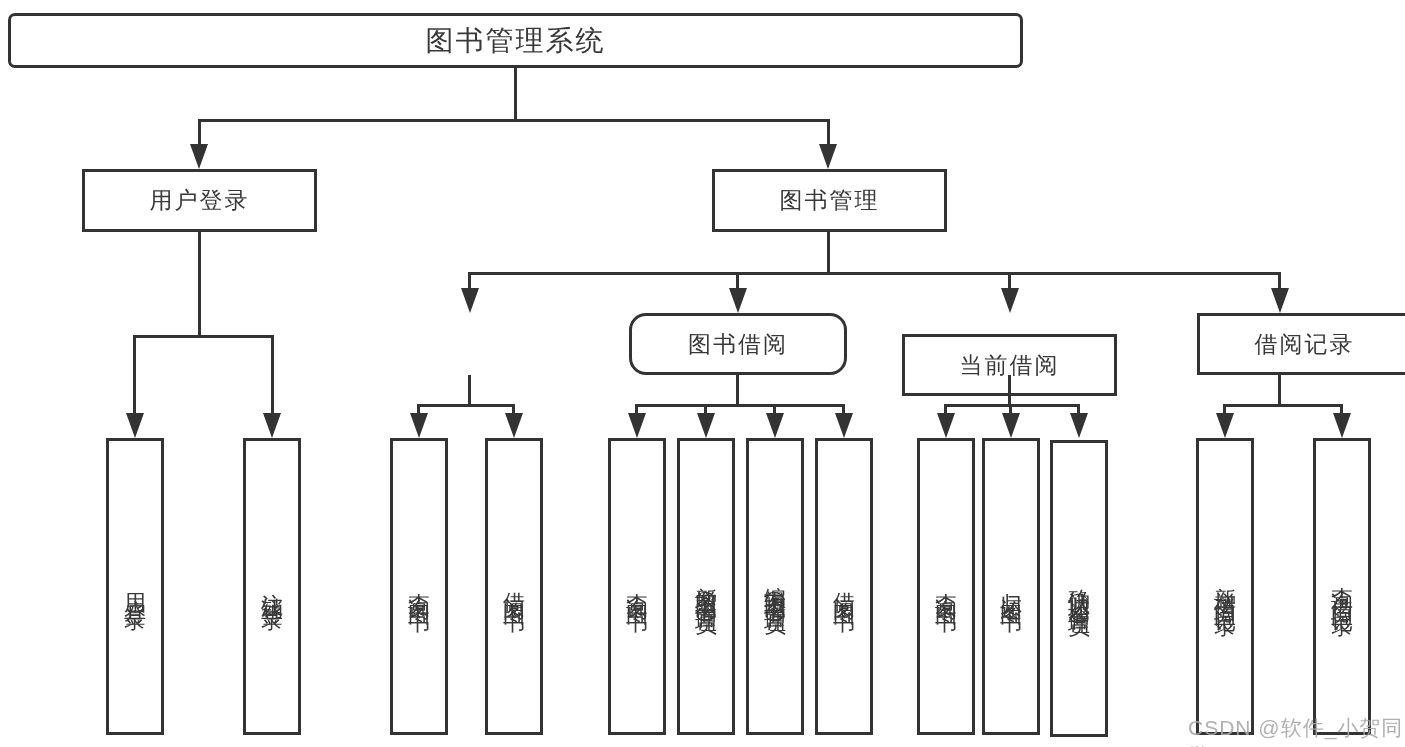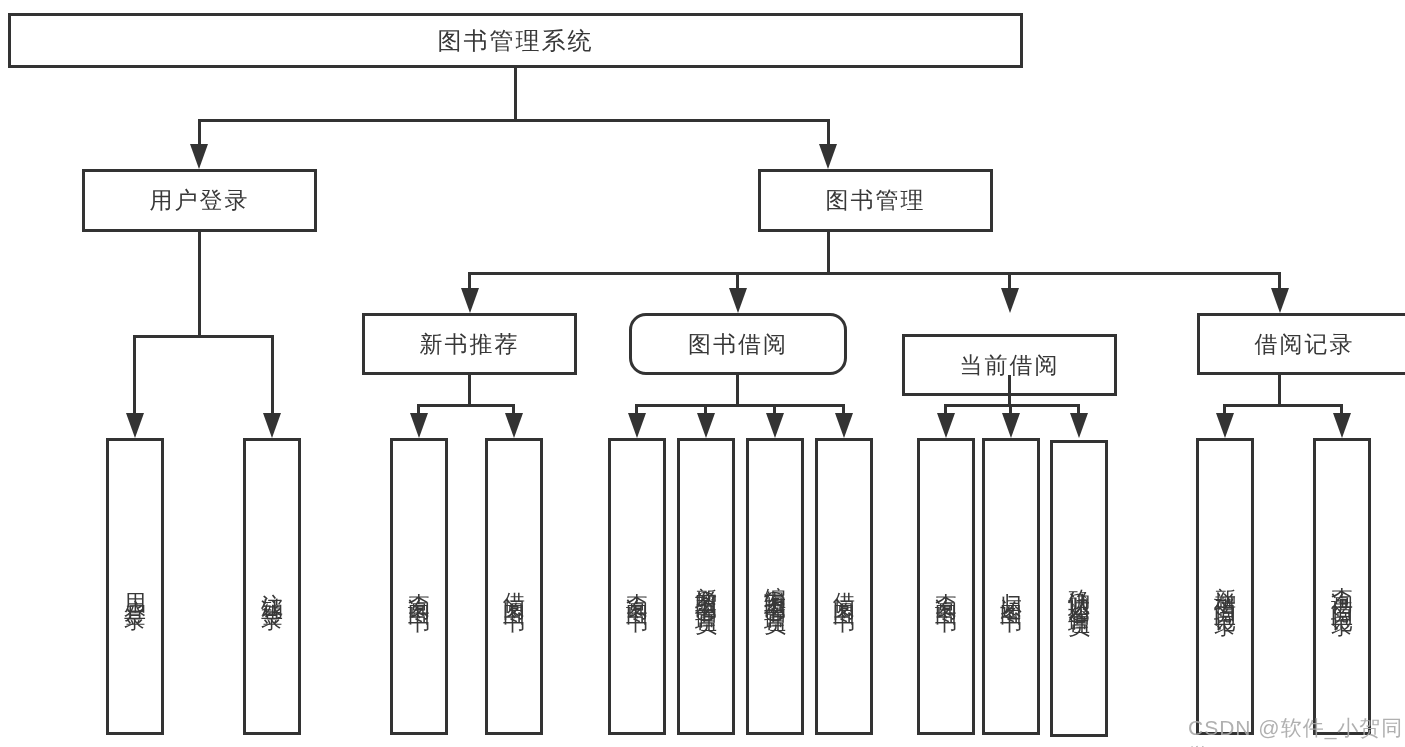--- a/index.html
+++ b/index.html
@@ -5,21 +5,21 @@
   html,body{margin:0;padding:0;background:#fff;}
   .canvas{
     position:relative;width:1405px;height:747px;background:#ffffff;overflow:hidden;
     font-family:"Liberation Sans","DejaVu Sans",sans-serif;color:#383838;
   }
   .node{
     position:absolute;box-sizing:border-box;border:3px solid #333333;background:#ffffff;
     display:flex;align-items:center;justify-content:center;
     font-size:23px;letter-spacing:2px;white-space:nowrap;
   }
-  .node.root{font-size:24px;}
+  .node.root{font-size:28px;border-radius:7px;}
   .node.leaf{border-width:3px;}
   .vlabel{
     writing-mode:vertical-lr;text-orientation:mixed;
     font-size:22px;letter-spacing:6px;line-height:1.1;
   }
   .vlabel.long{letter-spacing:4px;}
   .hline,.vline{position:absolute;background:#333333;}
   .hline{height:3px;}
   .vline{width:3px;}
   .arrow{
@@ -44,21 +44,21 @@
   <div class="vline" style="left:514px;top:66px;height:55px;"></div>
   <div class="hline" style="left:198px;top:119px;width:632px;"></div>
   <div class="vline" style="left:198px;top:119px;height:28px;"></div>
   <div class="vline" style="left:827px;top:119px;height:28px;"></div>
   <div class="arrow" style="left:190px;top:144px;"></div>
   <div class="arrow" style="left:819px;top:144px;"></div>
 
   <div class="node" style="left:82px;top:169px;width:235px;height:63px;">
     <span>用户登录</span>
   </div>
-  <div class="node" style="left:712px;top:169px;width:235px;height:63px;margin-left:46px;">
+  <div class="node" style="left:712px;top:169px;width:235px;height:63px;">
     <span>图书管理</span>
   </div>
 
   <div class="vline" style="left:198px;top:232px;height:106px;"></div>
   <div class="hline" style="left:133px;top:335px;width:141px;"></div>
   <div class="vline" style="left:133px;top:335px;height:80px;"></div>
   <div class="vline" style="left:271px;top:335px;height:80px;"></div>
   <div class="arrow" style="left:126px;top:413px;"></div>
   <div class="arrow" style="left:263px;top:413px;"></div>
 
@@ -66,23 +66,20 @@
   <div class="hline" style="left:468px;top:272px;width:813px;"></div>
   <div class="vline" style="left:468px;top:272px;height:19px;"></div>
   <div class="vline" style="left:736px;top:272px;height:19px;"></div>
   <div class="vline" style="left:1008px;top:272px;height:19px;"></div>
   <div class="vline" style="left:1278px;top:272px;height:19px;"></div>
   <div class="arrow" style="left:461px;top:288px;"></div>
   <div class="arrow" style="left:729px;top:288px;"></div>
   <div class="arrow" style="left:1001px;top:288px;"></div>
   <div class="arrow" style="left:1271px;top:288px;"></div>
 
-  <div class="node" style="left:362px;top:313px;width:215px;height:62px;">
-    <span>新书推荐</span>
-  </div>
   <div class="node" style="left:629px;top:313px;width:218px;height:62px;border-radius:17px;">
     <span>图书借阅</span>
   </div>
   <div class="node" style="left:902px;top:313px;width:215px;height:62px;margin-top:21px;">
     <span>当前借阅</span>
   </div>
   <div class="node" style="left:1172px;top:313px;width:215px;height:62px;margin-left:25px;">
     <span>借阅记录</span>
   </div>
 

